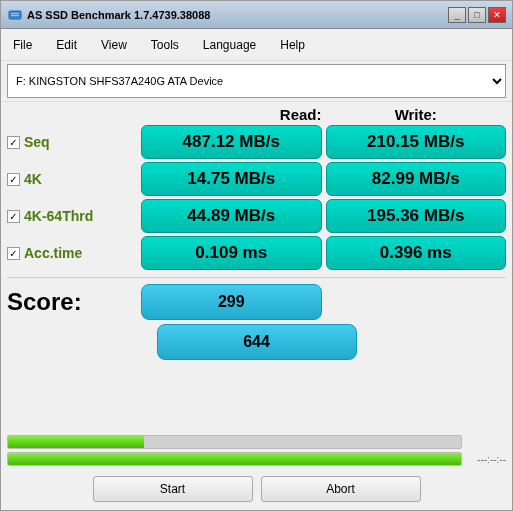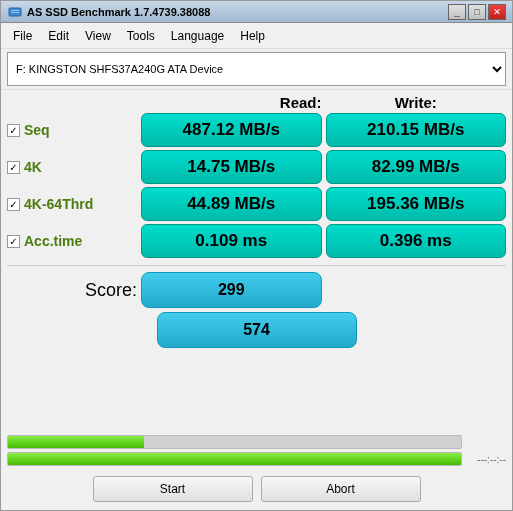--- a/index.html
+++ b/index.html
@@ -17,21 +17,21 @@
       width: 513px;
       height: 511px;
       background: #f0f0f0;
       border: 1px solid #999;
       display: flex;
       flex-direction: column;
     }
 
     .titlebar {
       background: linear-gradient(to bottom, #c8d8e8, #a0b8d0);
-      height: 22px;
+      height: 28px;
       display: flex;
       align-items: center;
       padding: 0 6px;
       justify-content: space-between;
       border-bottom: 1px solid #888;
     }
 
     .titlebar-left {
       display: flex;
       align-items: center;
@@ -68,25 +68,26 @@
     }
 
     .titlebar-btn.close {
       background: linear-gradient(to bottom, #f04040, #c02020);
       color: white;
     }
 
     
     .menubar {
       background: #f0f0f0;
-      height: 26px;
+      height: 32px;
       display: flex;
       align-items: center;
       padding: 0 4px;
       border-bottom: 1px solid #ddd;
+      gap: 8px;
     }
 
     .menu-item {
       padding: 2px 8px;
       font-size: 12px;
       color: #000;
       cursor: pointer;
     }
 
     
@@ -167,24 +168,23 @@
 
     .score-row {
       display: grid;
       grid-template-columns: 130px 1fr 1fr;
       gap: 4px;
       align-items: center;
       margin-bottom: 4px;
     }
 
     .score-label {
-      font-size: 18px;
-      font-weight: normal;
-      color: #000;
-      text-align: right;
+      font-size: 24px;
+      font-weight: bold;
+      color: #000;
     }
 
     .score-value {
       background: linear-gradient(to bottom, #44ccee, #22aacc);
       border-radius: 8px;
       text-align: center;
       padding: 8px 4px;
       font-size: 16px;
       font-weight: bold;
       color: #000;
@@ -362,21 +362,21 @@
       <div class="bench-value">0.396 ms</div>
     </div>
         </div>
 
       <div class="score-section">
         <div class="score-row">
           <div class="score-label">Score:</div>
           <div class="score-value">299</div>
         </div>
         <div class="score-total-row">
-          <div class="score-total">574</div>
+          <div class="score-total">644</div>
         </div>
       </div>
 
     </div>
 
     <div class="progress-section">
       <div class="progress-row">
         <div class="progress-bar-bg">
           <div class="progress-bar-fill" style="width:30%;"></div>
         </div>

